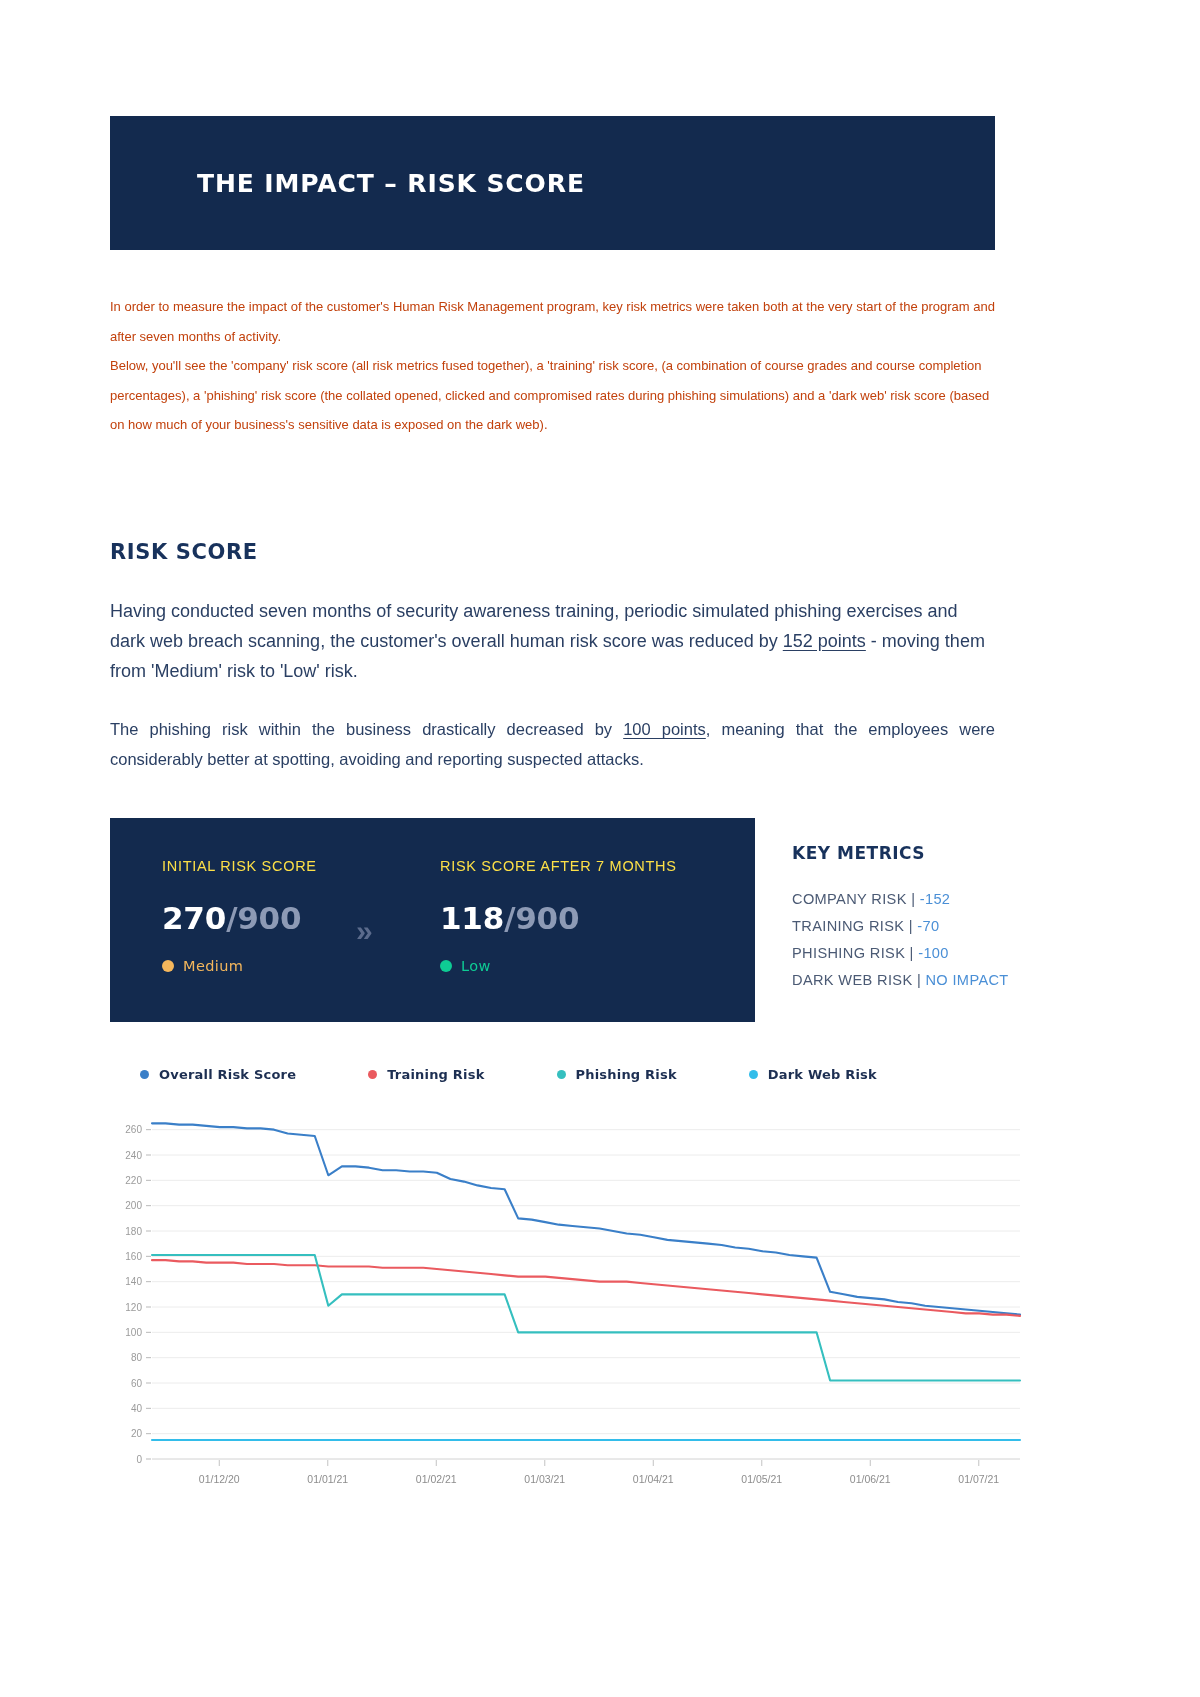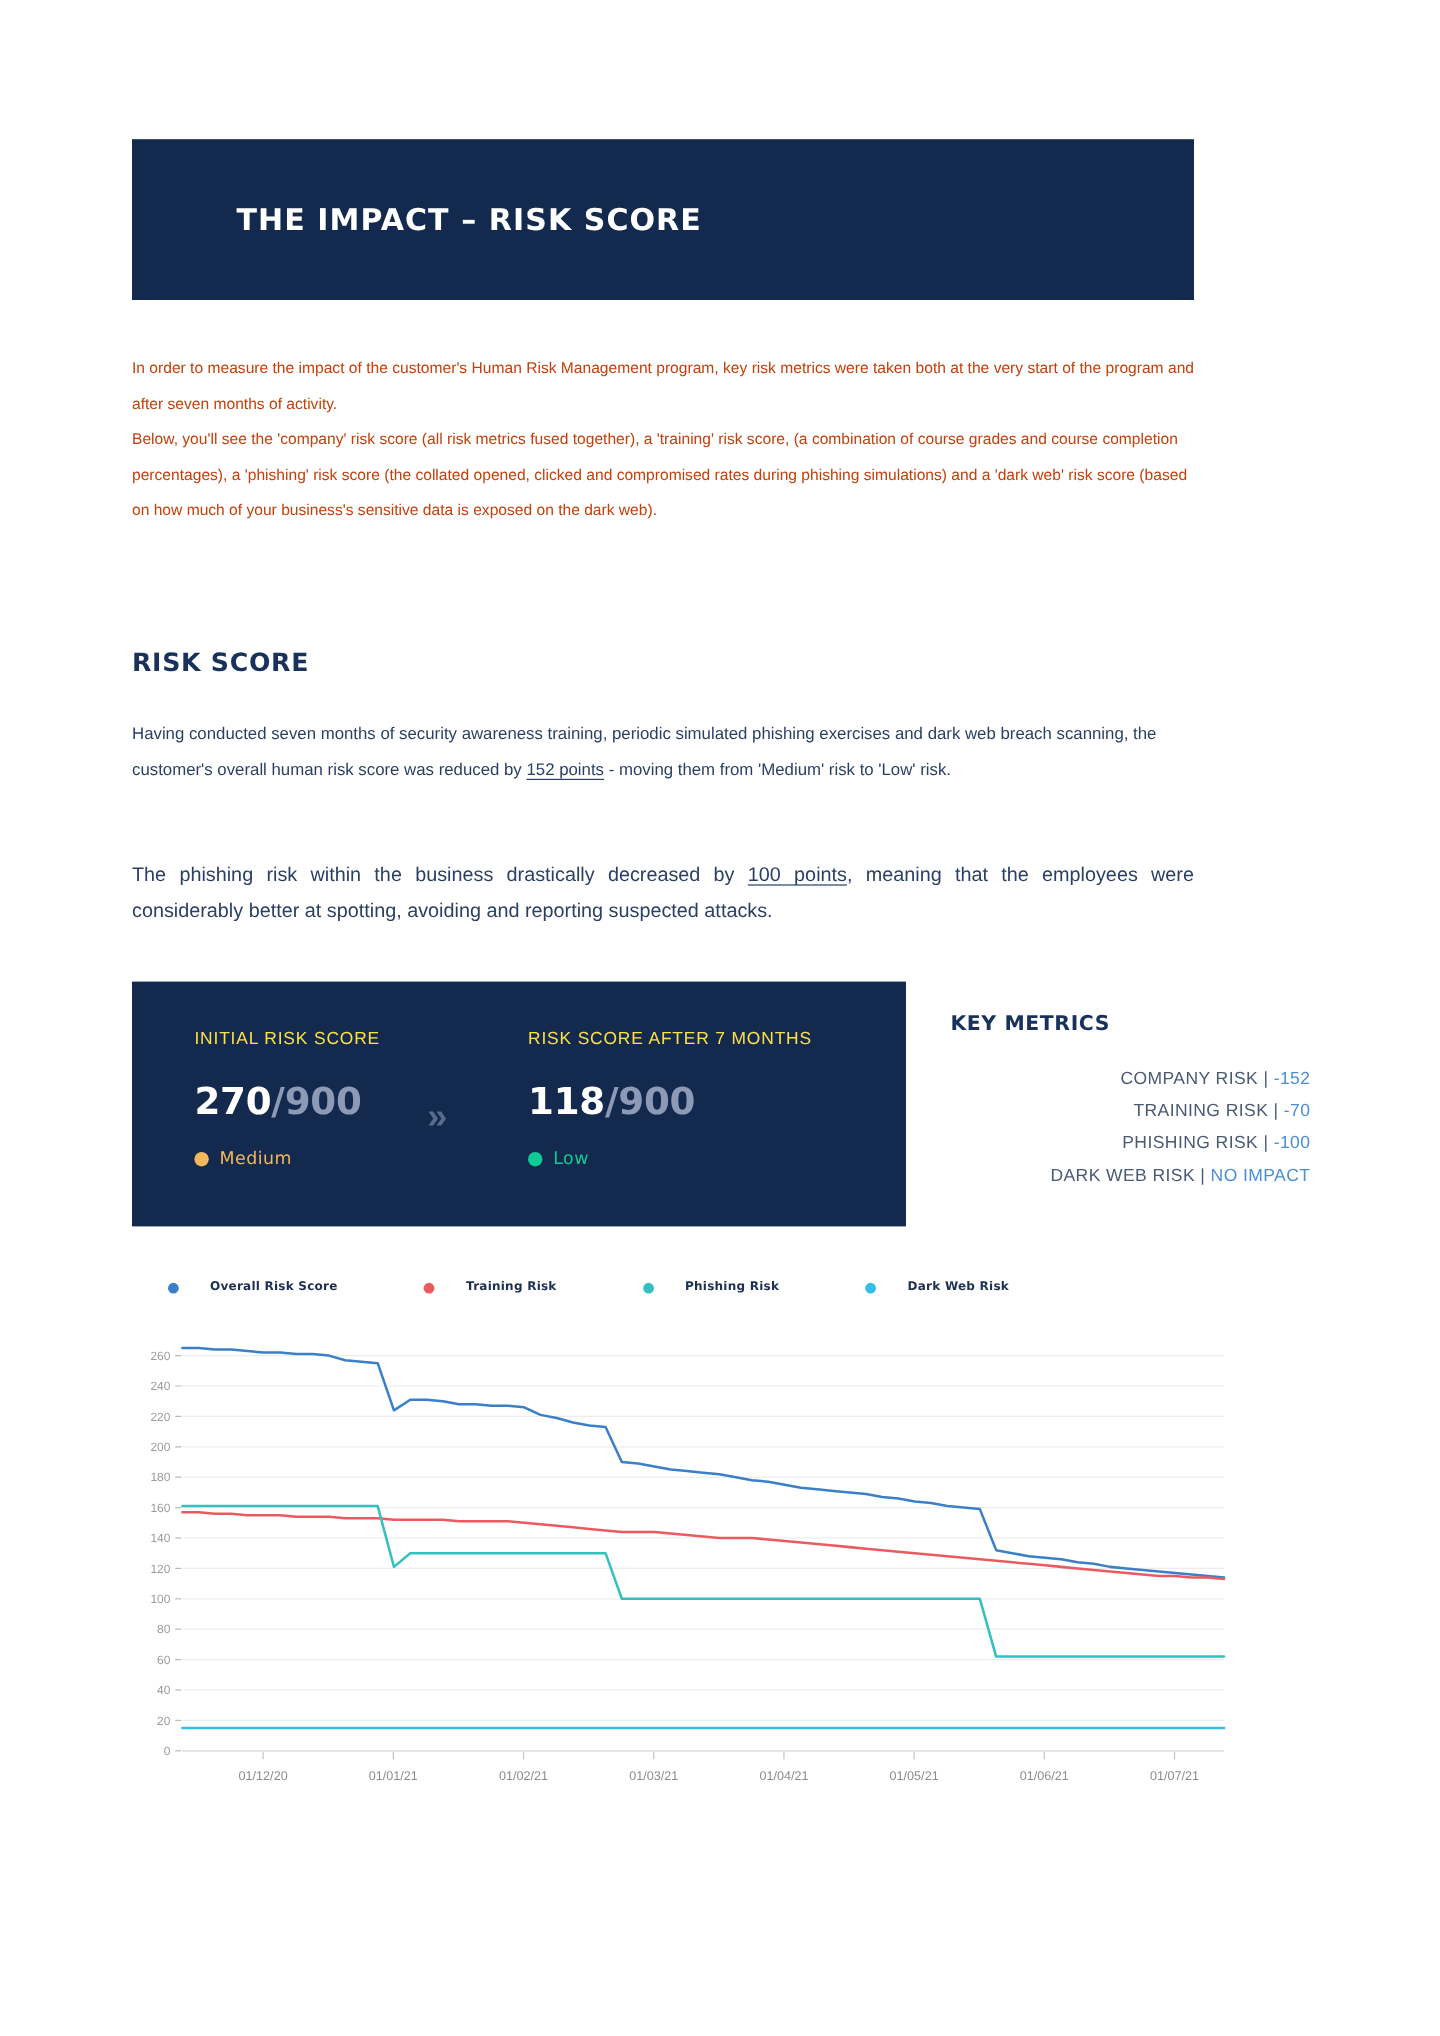--- a/index.html
+++ b/index.html
@@ -61,21 +61,21 @@
     letter-spacing: 0.6px;
     font-family: "DejaVu Sans", sans-serif;
   }
 
   .para-a {
     position: absolute;
     left: 110px;
     top: 596px;
     width: 880px;
     color: #2a3f63;
-    font-size: 14px;
+    font-size: 18px;
     line-height: 30px;
   }
   .para-b {
     position: absolute;
     left: 110px;
     top: 714px;
     width: 885px;
     color: #2a3f63;
     font-size: 16.5px;
     line-height: 30px;
@@ -149,21 +149,20 @@
     letter-spacing: 0.5px;
     font-family: "DejaVu Sans", sans-serif;
     margin-bottom: 28px;
   }
   .km-row {
     font-size: 14.6px;
     letter-spacing: 0.35px;
     color: #4b5a74;
     margin-bottom: 11px;
     white-space: nowrap;
-    text-align: right;
   }
   .km-row .val { color: #4a8fd6; }
   .km-row .sep { color: #4b5a74; }
 
   
   .chart-wrap {
     position: absolute;
     left: 110px;
     top: 1055px;
     width: 930px;
@@ -172,24 +171,24 @@
   .legend {
     position: absolute;
     left: 30px;
     top: 12px;
     display: flex;
     align-items: center;
     gap: 0px;
   }
   .legend-item {
     display: flex;
-    align-items: flex-end;
-    gap: 26px;
+    align-items: center;
+    gap: 10px;
     margin-right: 72px;
-    font-size: 10px;
+    font-size: 13px;
     font-weight: bold;
     color: #1d2f52;
     font-family: "DejaVu Sans", sans-serif;
     letter-spacing: 0.2px;
     white-space: nowrap;
   }
   .legend-dot { width: 9px; height: 9px; border-radius: 50%; }
 
   .plot {
     position: absolute;

